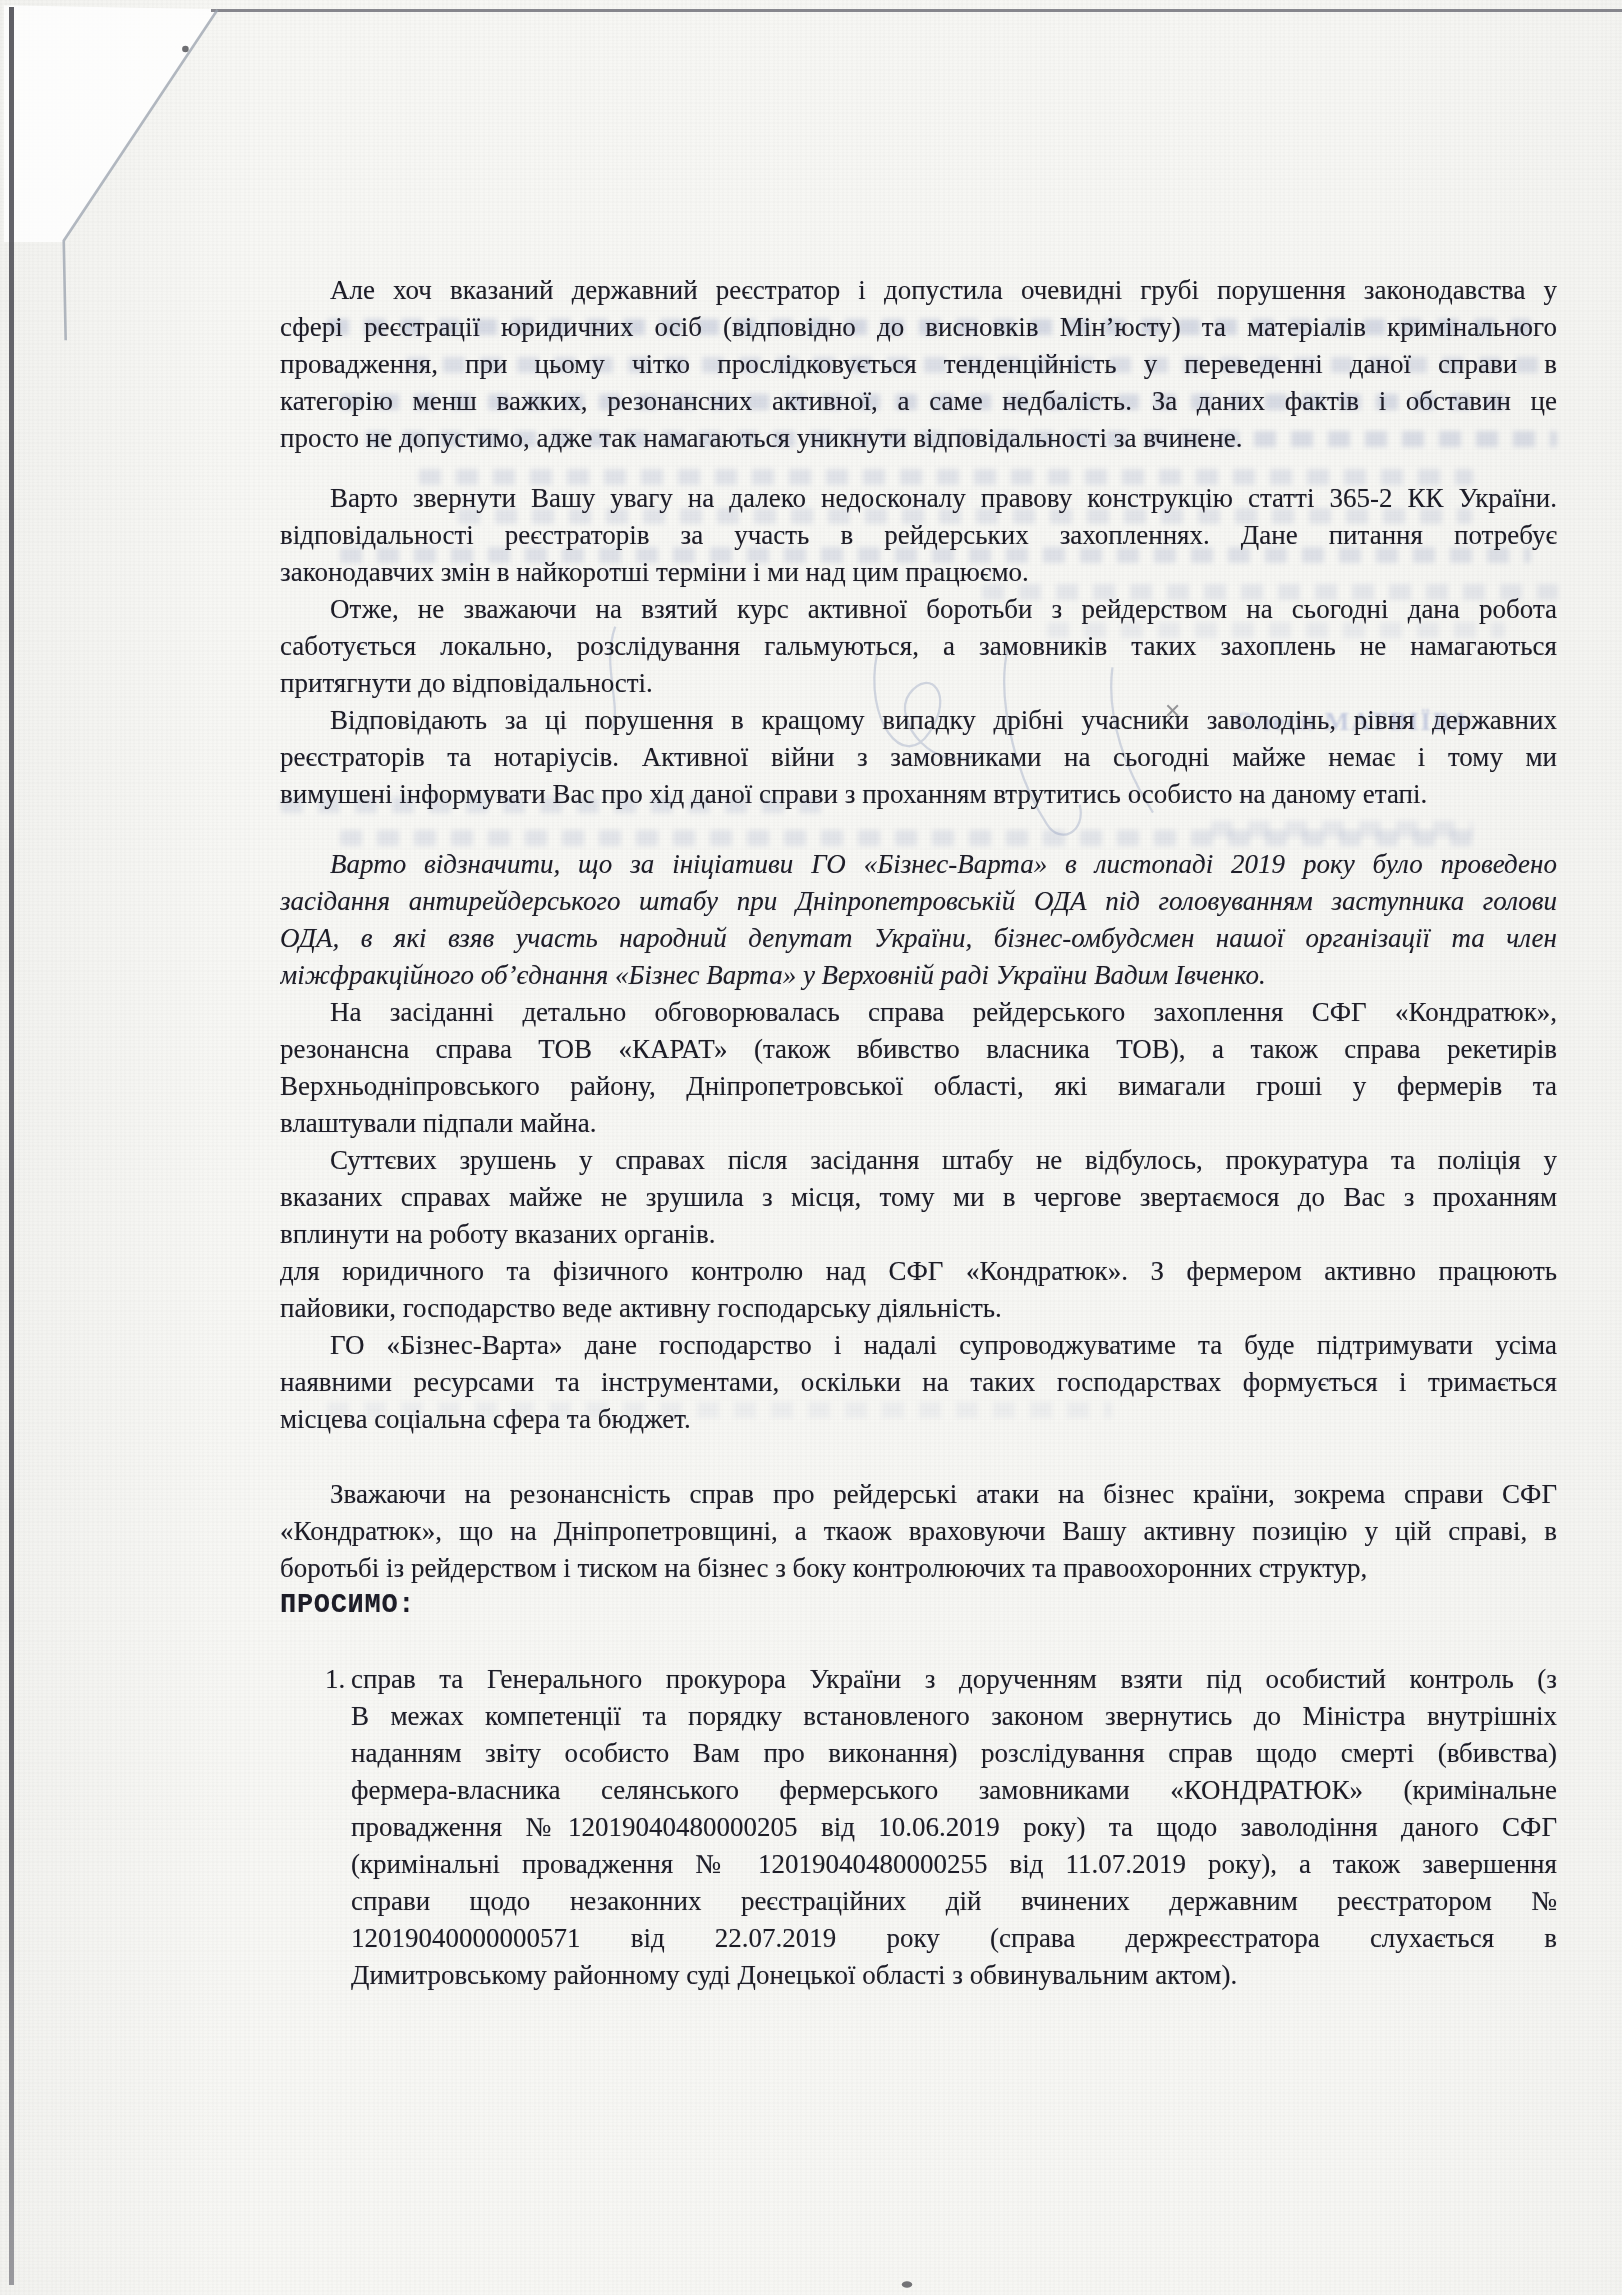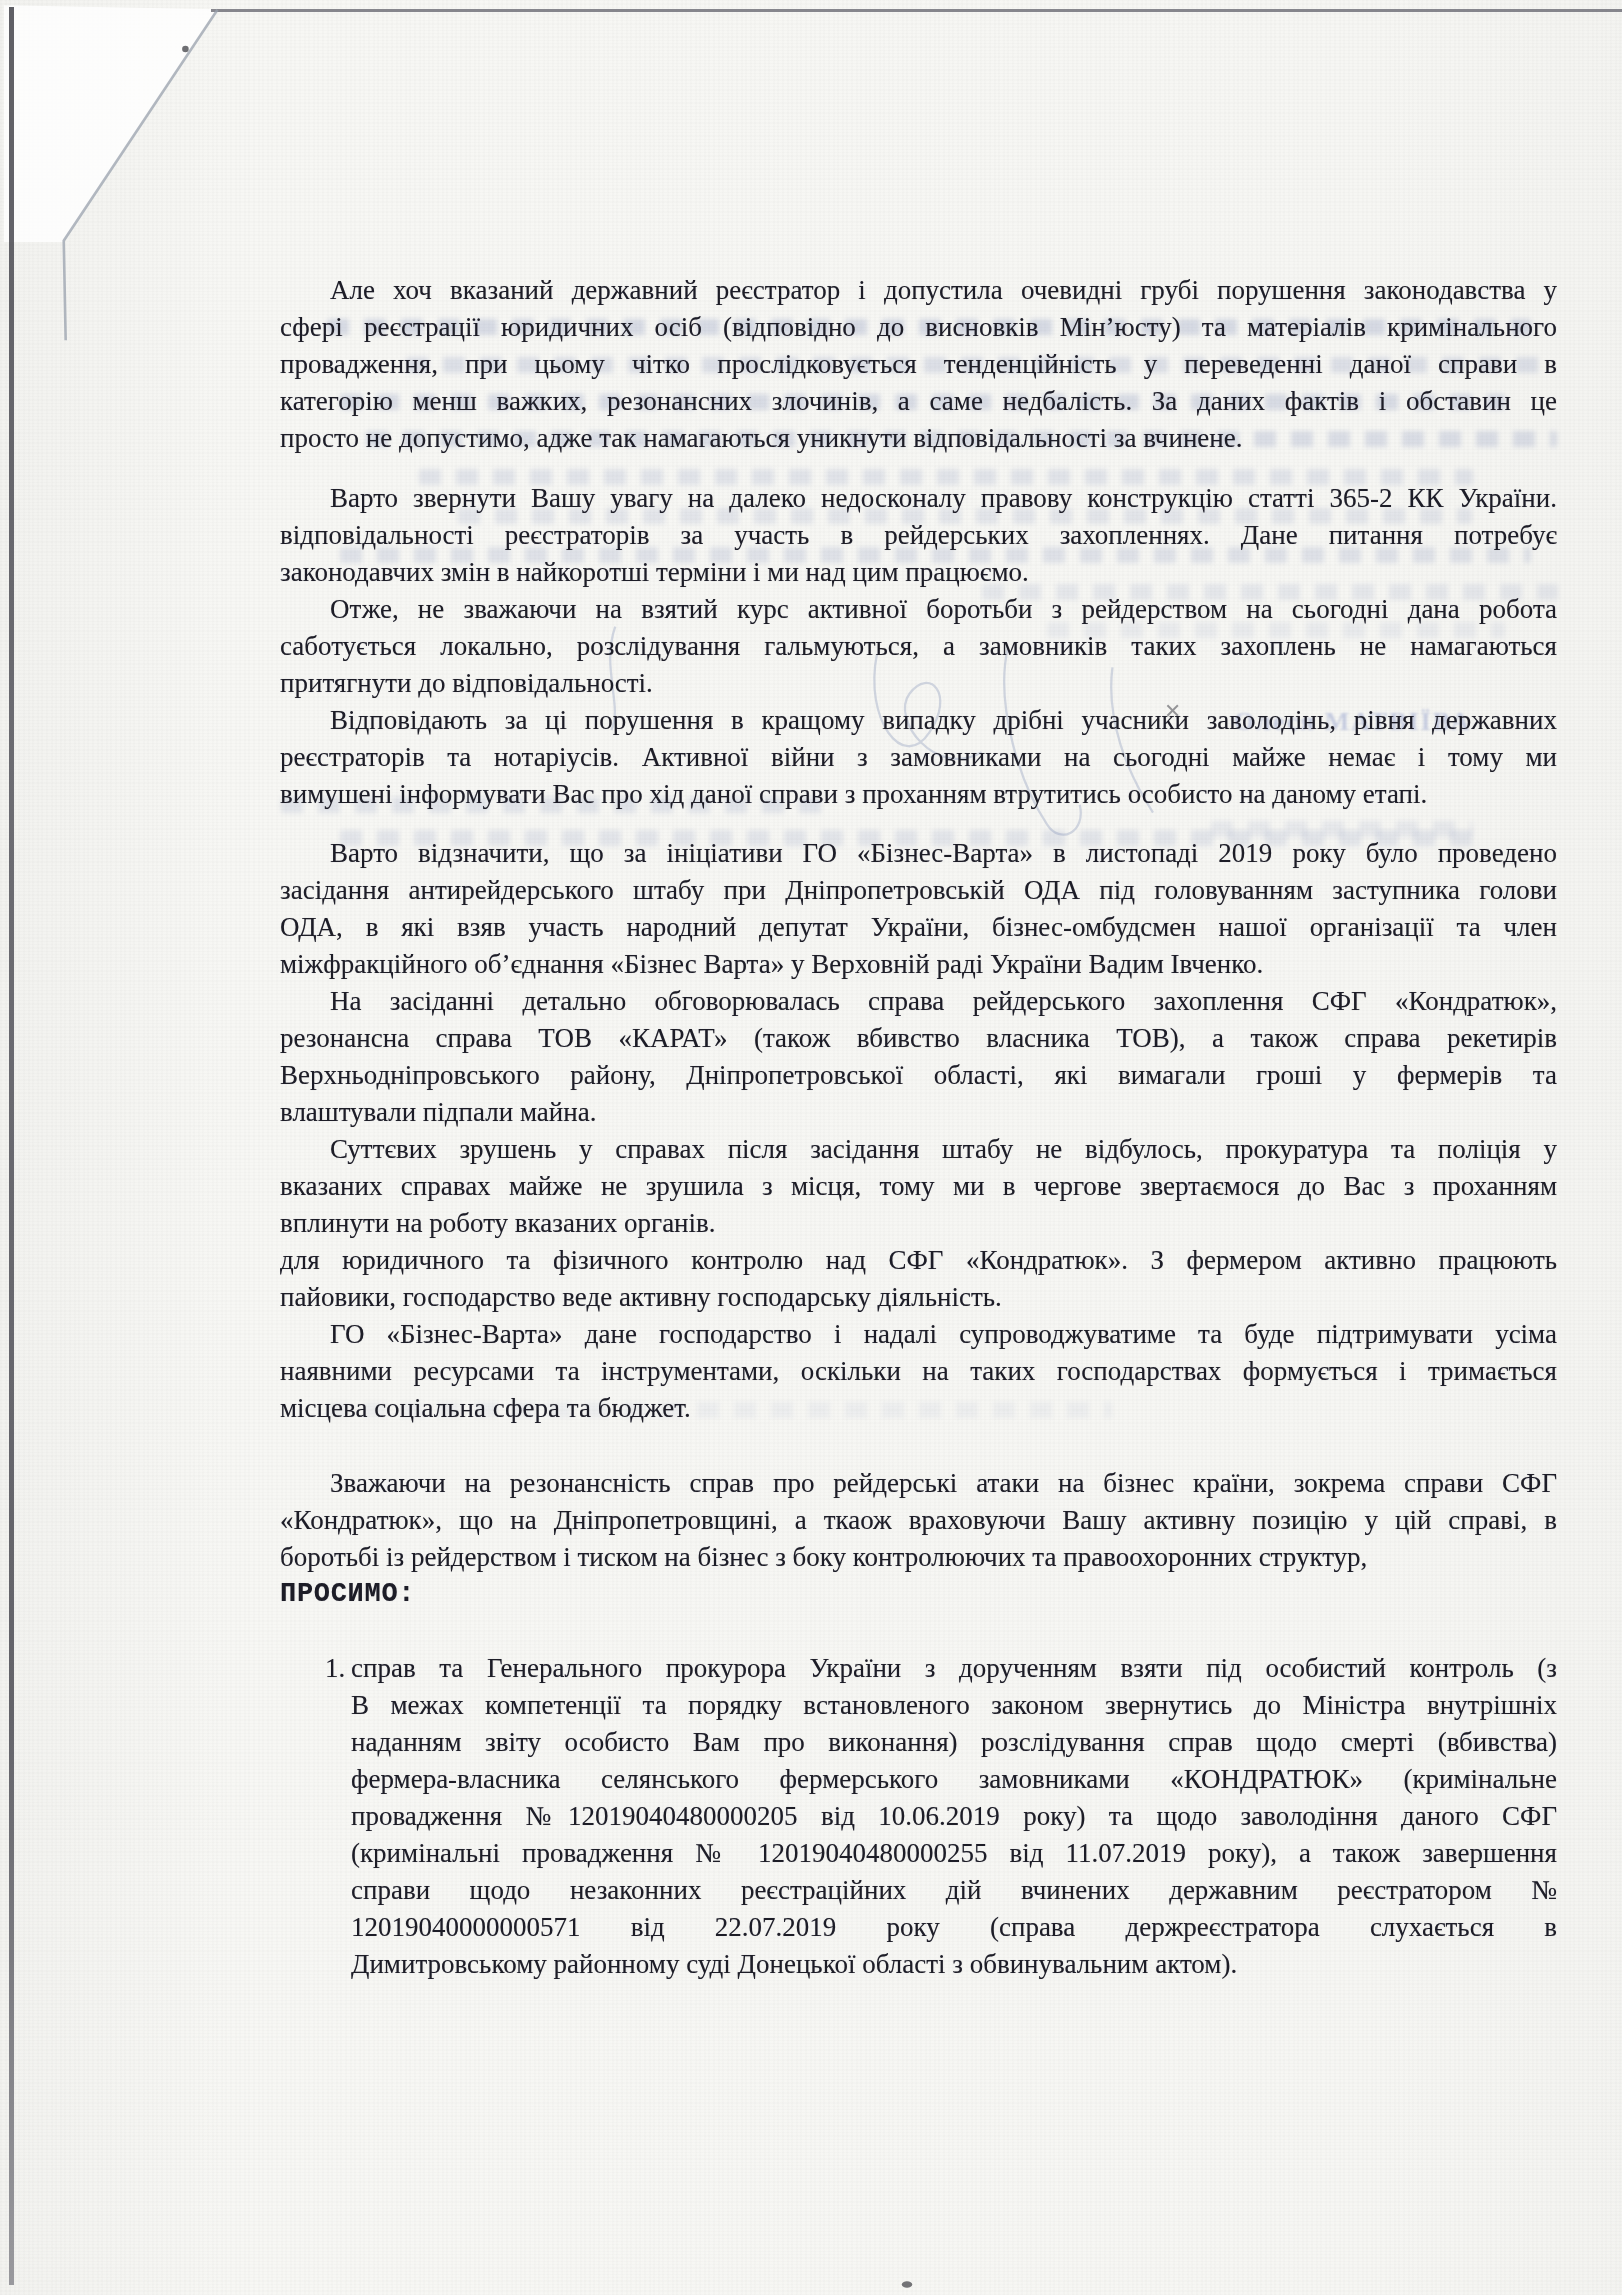--- a/index.html
+++ b/index.html
@@ -104,39 +104,39 @@
       <div class="bleed" style="left: 327px; top: 1402px; width: 785px; opacity: 0.22;"></div>
     </div>
   <div class="bleed-name">Олеся МАТВІЇВА</div>
 
   <div id="doc-flow">
     <div id="paras">
         <div>
           <div class="line" style="text-indent: 50px;">Але хоч вказаний державний реєстратор і допустила очевидні грубі порушення законодавства у</div>
           <div class="line">сфері реєстрації юридичних осіб (відповідно до висновків Мін’юсту) та матеріалів кримінального</div>
           <div class="line">провадження, при цьому чітко прослідковується тенденційність у переведенні даної справи в</div>
-          <div class="line">категорію менш важких, резонансних злочинів, а саме недбалість. За даних фактів і обставин це</div>
+          <div class="line">категорію менш важких, резонансних активної, а саме недбалість. За даних фактів і обставин це</div>
           <div class="line last">просто не допустимо, адже так намагаються уникнути відповідальності за вчинене.</div>
         </div>
         <div style="margin-top: 23px;">
           <div class="line" style="text-indent: 50px;">Варто звернути Вашу увагу на далеко недосконалу правову конструкцію статті 365-2 КК України.</div>
           <div class="line">відповідальності реєстраторів за участь в рейдерських захопленнях. Дане питання потребує</div>
           <div class="line last">законодавчих змін в найкоротші терміни і ми над цим працюємо.</div>
         </div>
         <div>
           <div class="line" style="text-indent: 50px;">Отже, не зважаючи на взятий курс активної боротьби з рейдерством на сьогодні дана робота</div>
           <div class="line">саботується локально, розслідування гальмуються, а замовників таких захоплень не намагаються</div>
           <div class="line last">притягнути до відповідальності.</div>
         </div>
         <div>
           <div class="line" style="text-indent: 50px;">Відповідають за ці порушення в кращому випадку дрібні учасники заволодінь, рівня державних</div>
           <div class="line">реєстраторів та нотаріусів. Активної війни з замовниками на сьогодні майже немає і тому ми</div>
           <div class="line last">вимушені інформувати Вас про хід даної справи з проханням втрутитись особисто на даному етапі.</div>
         </div>
-        <div style="margin-top: 22px;">
+        <div style="margin-top: 33px; font-style: italic;">
           <div class="line" style="text-indent: 50px;">Варто відзначити, що за ініціативи ГО «Бізнес-Варта» в листопаді 2019 року було проведено</div>
           <div class="line">засідання антирейдерського штабу при Дніпропетровській ОДА під головуванням заступника голови</div>
           <div class="line">ОДА, в які взяв участь народний депутат України, бізнес-омбудсмен нашої організації та член</div>
           <div class="line last">міжфракційного об’єднання «Бізнес Варта» у Верховній раді України Вадим Івченко.</div>
         </div>
         <div>
           <div class="line" style="text-indent: 50px;">На засіданні детально обговорювалась справа рейдерського захоплення СФГ «Кондратюк»,</div>
           <div class="line">резонансна справа ТОВ «КАРАТ» (також вбивство власника ТОВ), а також справа рекетирів</div>
           <div class="line">Верхньодніпровського району, Дніпропетровської області, які вимагали гроші у фермерів та</div>
           <div class="line last">влаштували підпали майна.</div>

